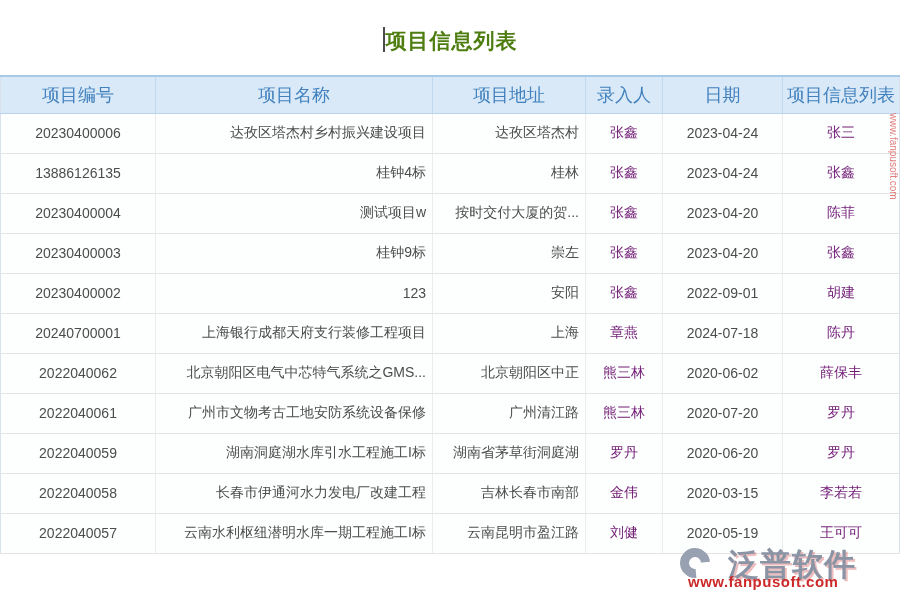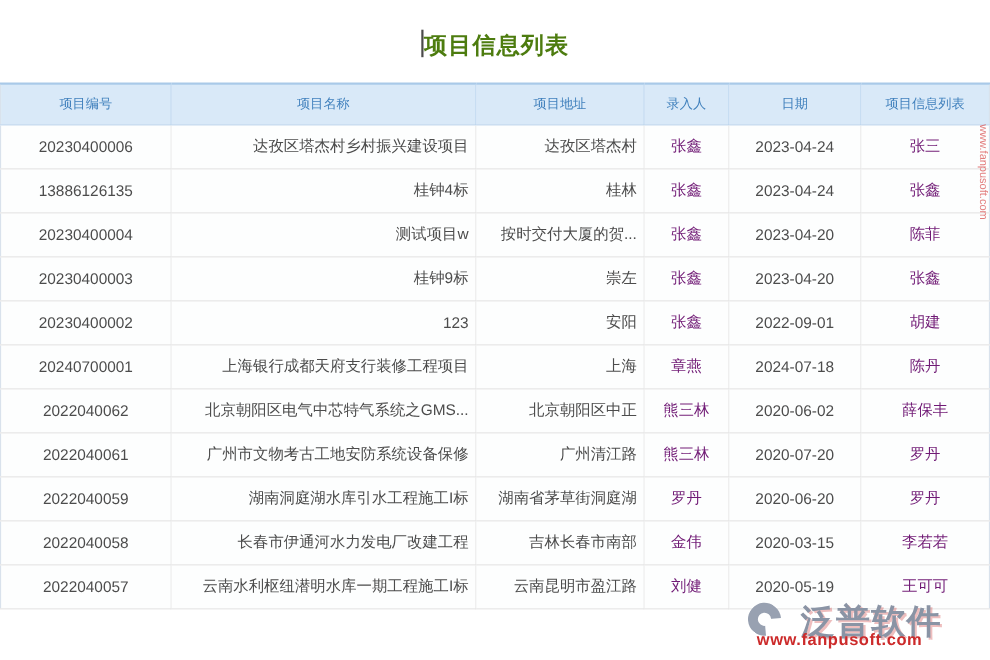--- a/index.html
+++ b/index.html
@@ -38,21 +38,21 @@
     width: 100%;
     border-collapse: collapse;
     table-layout: fixed;
     border-left: 1px solid #d9e2ec;
     border-right: 1px solid #d9e2ec;
   }
   thead th {
     background: #d9e9f8;
     color: #4181bd;
     font-weight: normal;
-    font-size: 12px;
+    font-size: 18px;
     height: 37px;
     border-top: 2px solid #a9c9e8;
     border-bottom: 1px solid #b9d3ec;
     border-left: 1px solid #c2daf0;
     border-right: 1px solid #c2daf0;
     text-align: center;
   }
   tbody td {
     background: #fdfefe;
     color: #4c4c4c;

